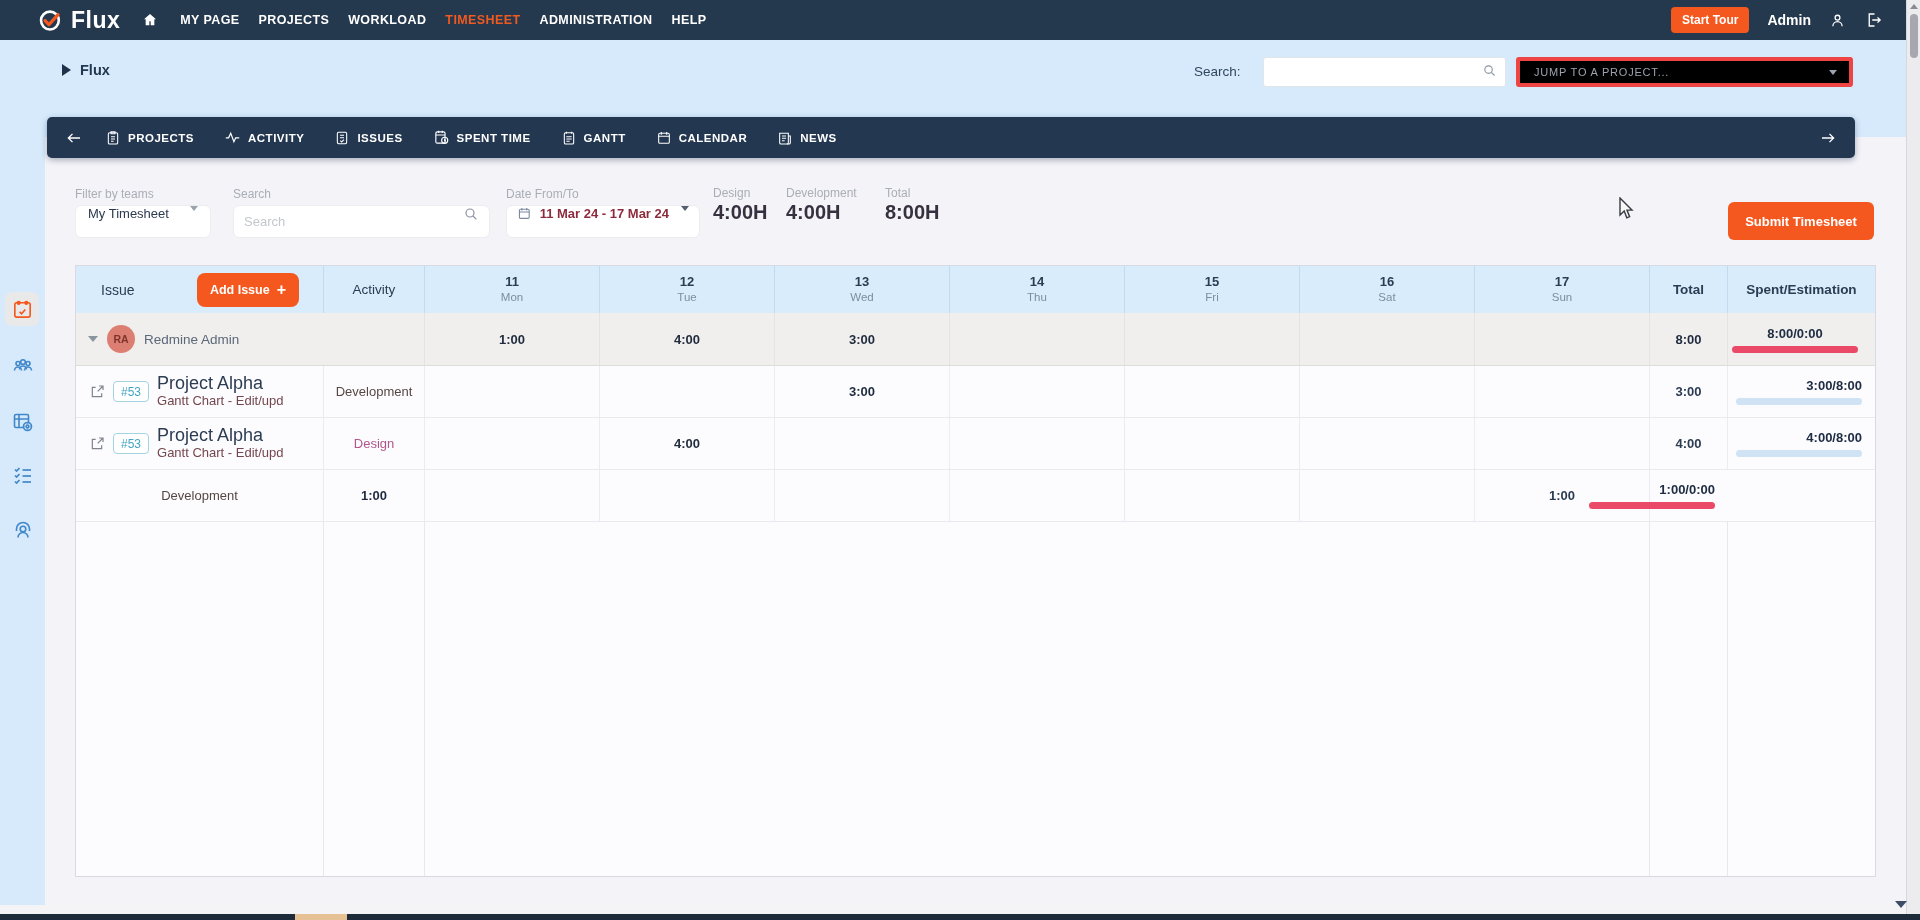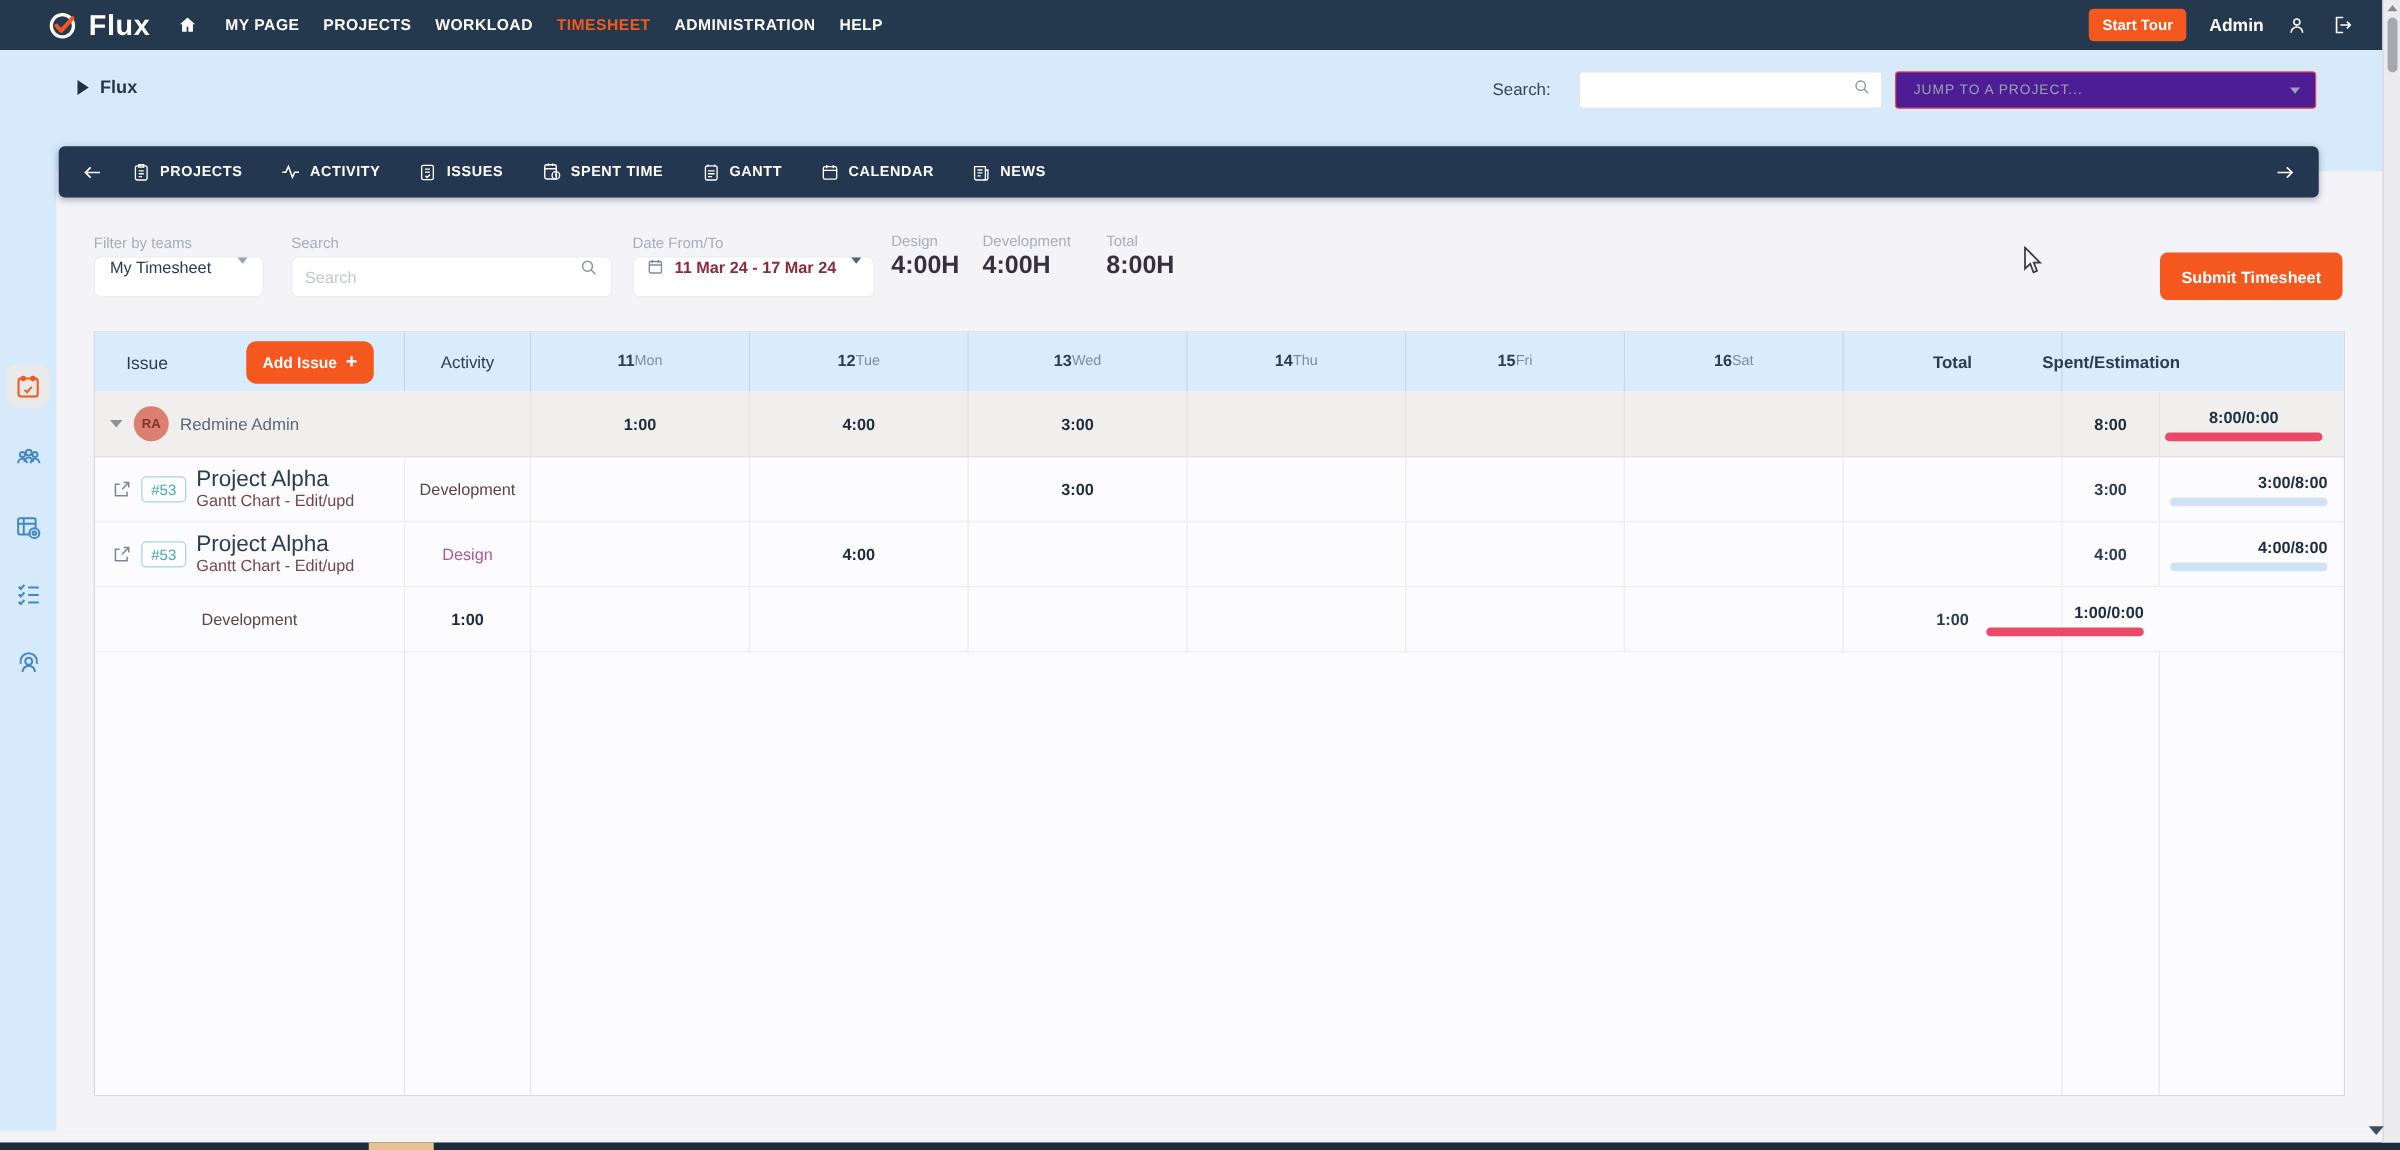--- a/index.html
+++ b/index.html
@@ -21,21 +21,21 @@
   .icon-btn{display:flex;align-items:center;color:#fff;cursor:pointer}
 
   
   .breadcrumb{position:absolute;left:62px;top:62px;display:flex;align-items:center;gap:9px;z-index:5}
   .tri-right{width:0;height:0;border-left:9px solid #1f3249;border-top:6px solid transparent;border-bottom:6px solid transparent}
   .breadcrumb span{font-size:14.5px;font-weight:bold;color:#23384e}
   .hdr-search-label{position:absolute;left:1194px;top:64px;font-size:13.5px;color:#33475c;z-index:5}
   .hdr-search{position:absolute;left:1263px;top:57px;width:243px;height:30px;background:#fff;border:1px solid #e1e5ea;border-radius:3px;z-index:5;display:flex;align-items:center}
   .hdr-search input{flex:1;border:none;outline:none;height:100%;padding:0 8px;font-family:inherit;font-size:13px;background:transparent}
   .hdr-search .mag{margin-right:8px;color:#8a93a0}
-  .jump-select{position:absolute;left:1516px;top:57px;width:337px;height:30px;background:#4c1d95;border:1px solid #ef4444;border-radius:3px;z-index:5;display:flex;align-items:center;justify-content:space-between;padding:0 12px 0 14px;cursor:pointer}
+  .jump-select{position:absolute;left:1516px;top:57px;width:337px;height:30px;background:#000000;border:4px solid #ef4444;border-radius:3px;z-index:5;display:flex;align-items:center;justify-content:space-between;padding:0 12px 0 14px;cursor:pointer}
   .jump-select span{font-size:11px;letter-spacing:.8px;color:#9aa3ae}
   .chev{width:0;height:0;border-top:5px solid #9aa3ae;border-left:4.5px solid transparent;border-right:4.5px solid transparent}
 
   
   .tabbar{position:absolute;left:47px;top:117px;width:1808px;height:41px;background:#233750;border-radius:5px;box-shadow:0 2px 6px rgba(20,40,70,.35);display:flex;align-items:center;padding:0 18px;z-index:20;color:#fff}
   .tabbar .arrow{display:flex;align-items:center;color:#fff;cursor:pointer}
   .tabs{display:flex;align-items:center;gap:30px;margin-left:22px}
   .tab{display:flex;align-items:center;gap:7px;cursor:pointer}
   .tab svg{flex:0 0 auto}
   .tab span{font-size:11.5px;font-weight:bold;letter-spacing:.5px}
@@ -64,21 +64,21 @@
   .table{position:absolute;left:75px;top:265px;width:1801px;height:612px;background:#fcfcfe;border:1px solid #d9d9e2;z-index:12}
   .trow{display:grid;grid-template-columns:248px 101px 175px 175px 175px 175px 175px 175px 175px 78px 147px}
   .thead{height:47px;background:#d9ecfc}
   .th{display:flex;align-items:center;justify-content:center;border-right:1px solid #c3d9ed}
   .th:last-child{border-right:none}
   .th-issue{justify-content:space-between;padding:0 24px 0 25px}
   .th-issue .lbl{font-size:14px;color:#2c3c52}
   .add-issue{background:#f4581f;color:#fff;border:none;border-radius:8px;height:34px;padding:0 13px;font-family:Liberation Sans, sans-serif;font-size:12.5px;font-weight:bold;display:flex;align-items:center;gap:7px;cursor:pointer}
   .add-issue .plus{font-size:16px;font-weight:bold;line-height:1}
   .th-activity{font-size:13.5px;color:#2c3c52}
-  .th-day{flex-direction:row;line-height:1.25}
+  .th-day{flex-direction:column;line-height:1.25}
   .th-day .dnum{font-size:13px;font-weight:bold;color:#2c3c52}
   .th-day .dname{font-size:11.5px;color:#7d8da1}
   .th-total,.th-spent{font-size:13.5px;font-weight:bold;color:#2c3c52}
 
   .grow{height:53px;background:#f0efed;border-bottom:1px solid #dedddb}
   .grow .gc{display:flex;align-items:center;justify-content:center;border-right:1px solid rgba(0,0,0,.045);font-size:13px;font-weight:bold;color:#1f2b3d}
   .grow .gc:last-child{border-right:none}
   .g-name{grid-column:1/3;justify-content:flex-start !important;padding-left:12px;gap:9px}
   .caret-down{width:0;height:0;border-top:6px solid #8b95a0;border-left:5px solid transparent;border-right:5px solid transparent}
   .avatar{width:28px;height:28px;border-radius:50%;background:#dc7f72;display:flex;align-items:center;justify-content:center;font-size:10.5px;font-weight:bold;color:#7e352b}
@@ -328,20 +328,24 @@
           <span class="dname">Thu</span>
         </div>
       <div class="th th-day">
           <span class="dnum">15</span>
           <span class="dname">Fri</span>
         </div>
       <div class="th th-day">
           <span class="dnum">16</span>
           <span class="dname">Sat</span>
         </div>
+      <div class="th th-day">
+          <span class="dnum">17</span>
+          <span class="dname">Sun</span>
+        </div>
       <div class="th th-total">Total</div>
       <div class="th th-spent">Spent/Estimation</div>
     </div>
 
     <div class="trow grow">
       <div class="gc g-name">
         <span class="caret-down"></span>
         <span class="avatar">RA</span>
         <span class="g-username">Redmine Admin</span>
       </div>

